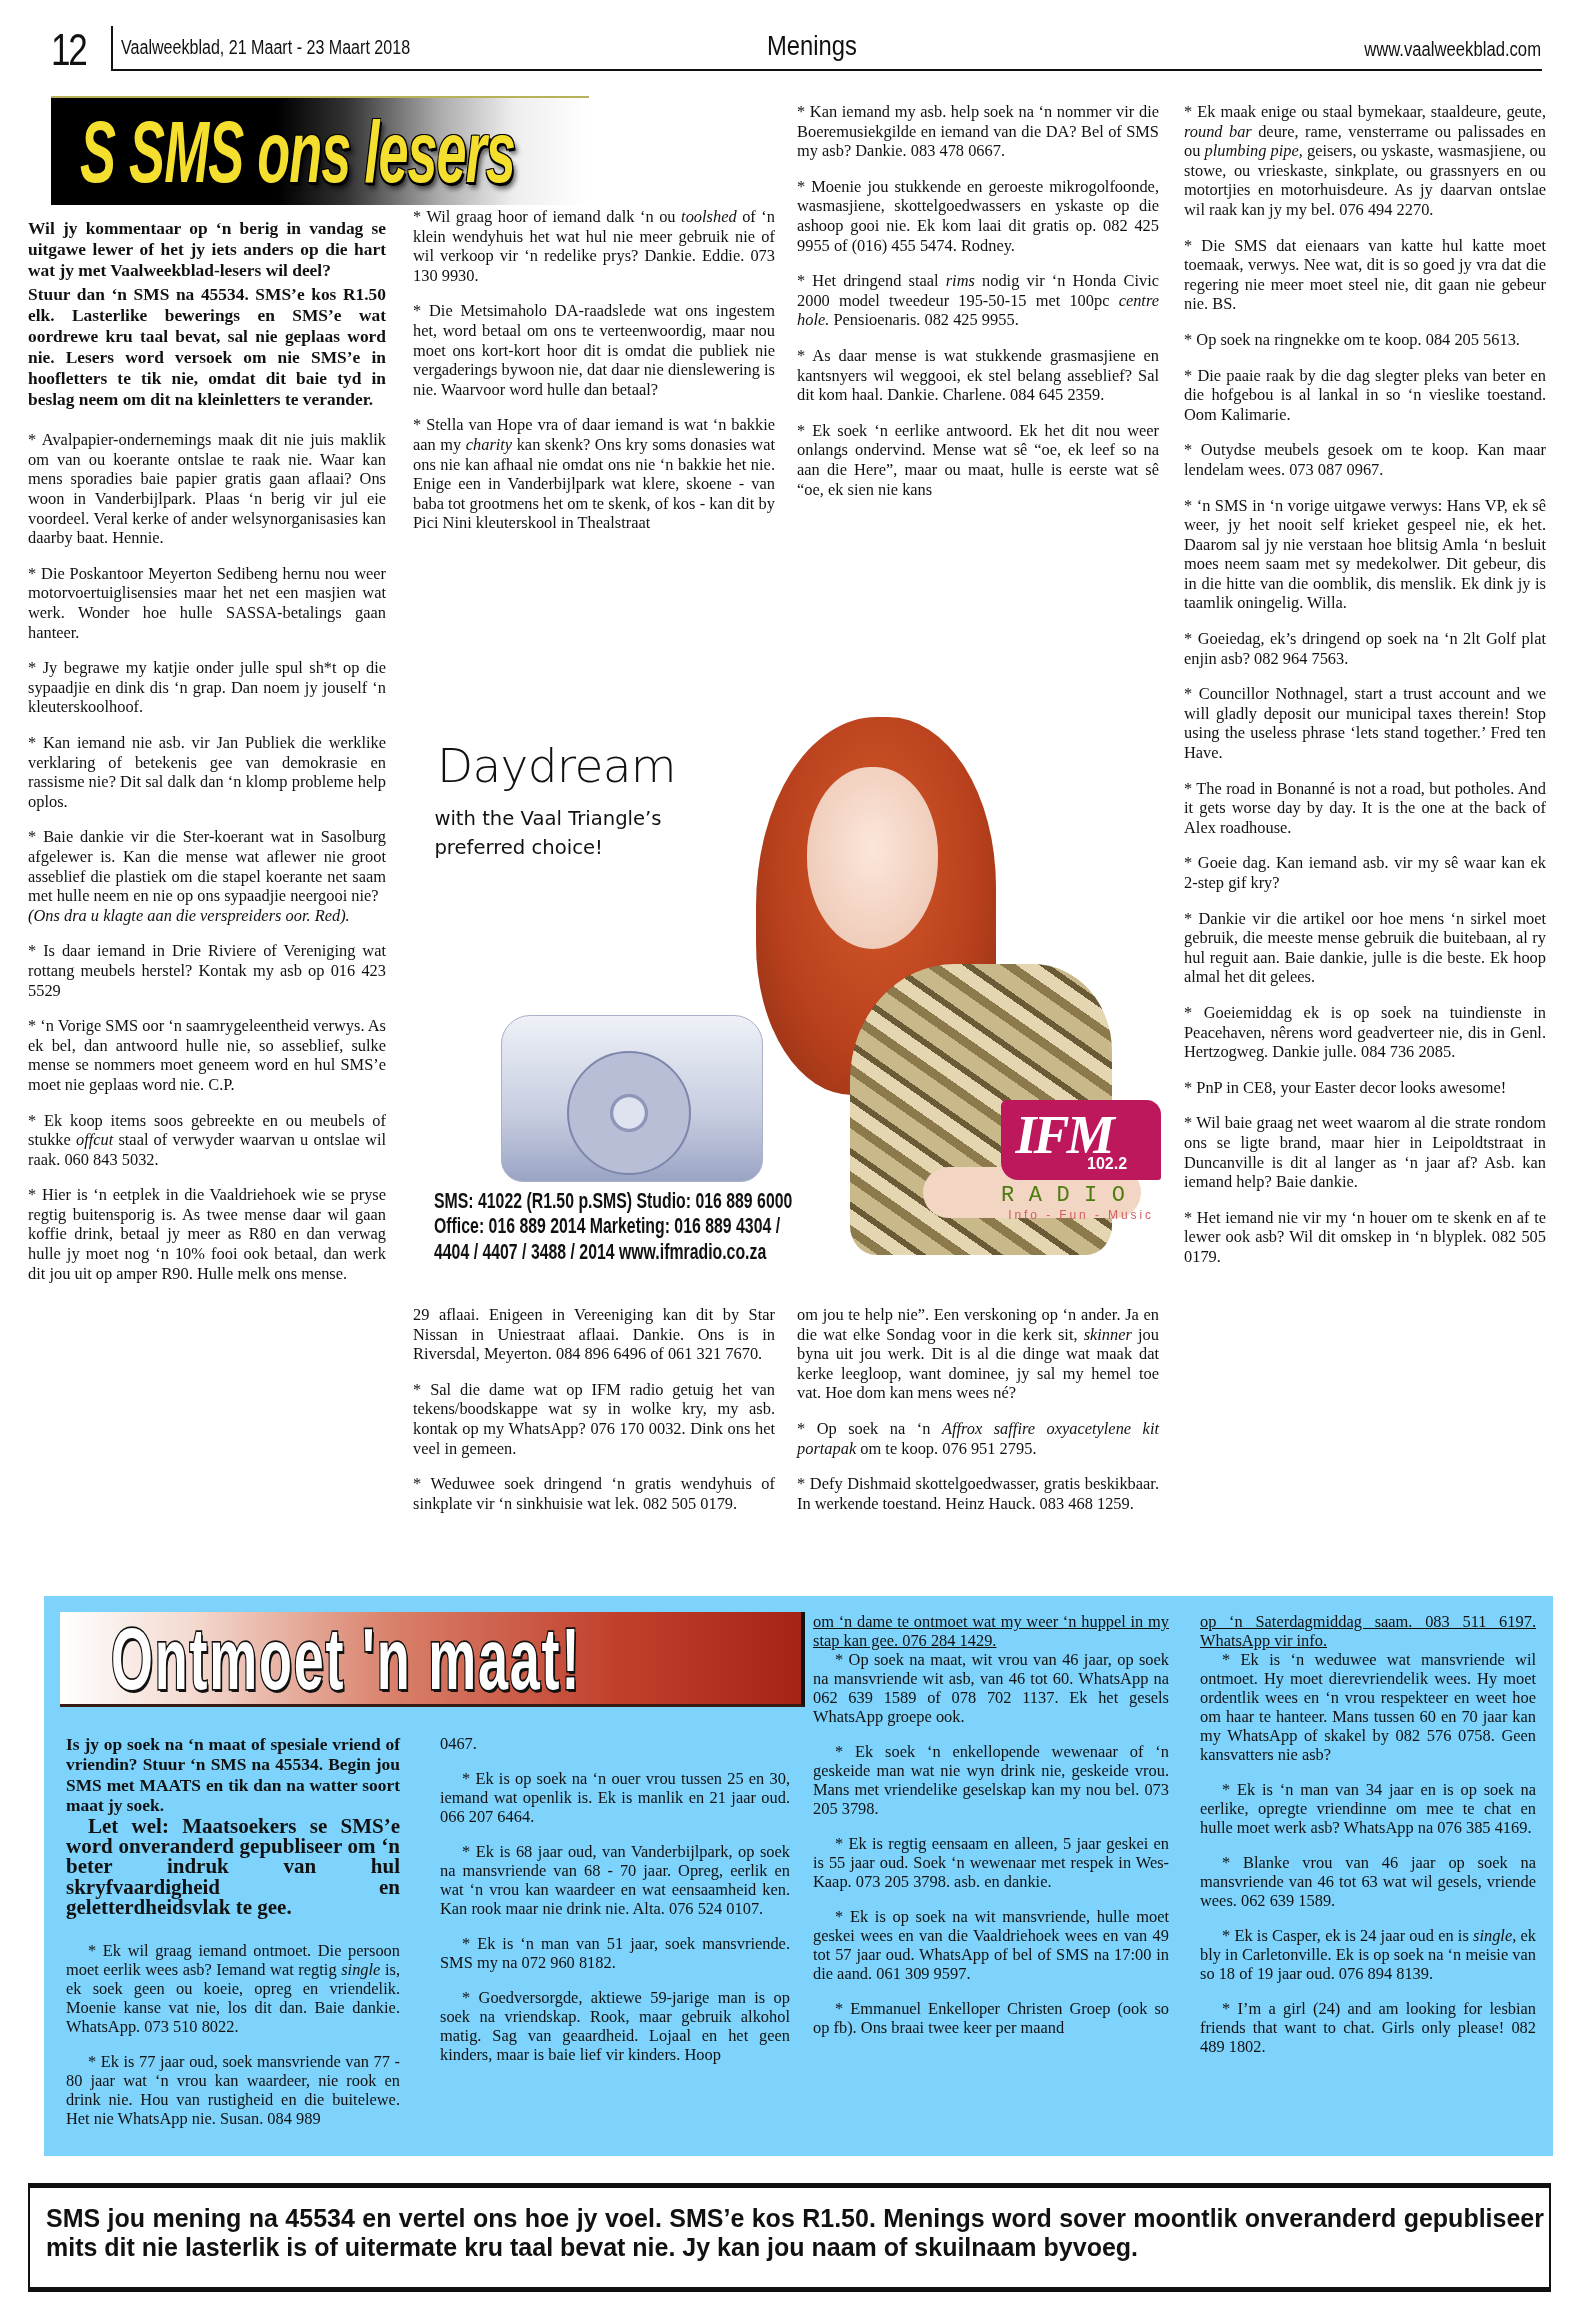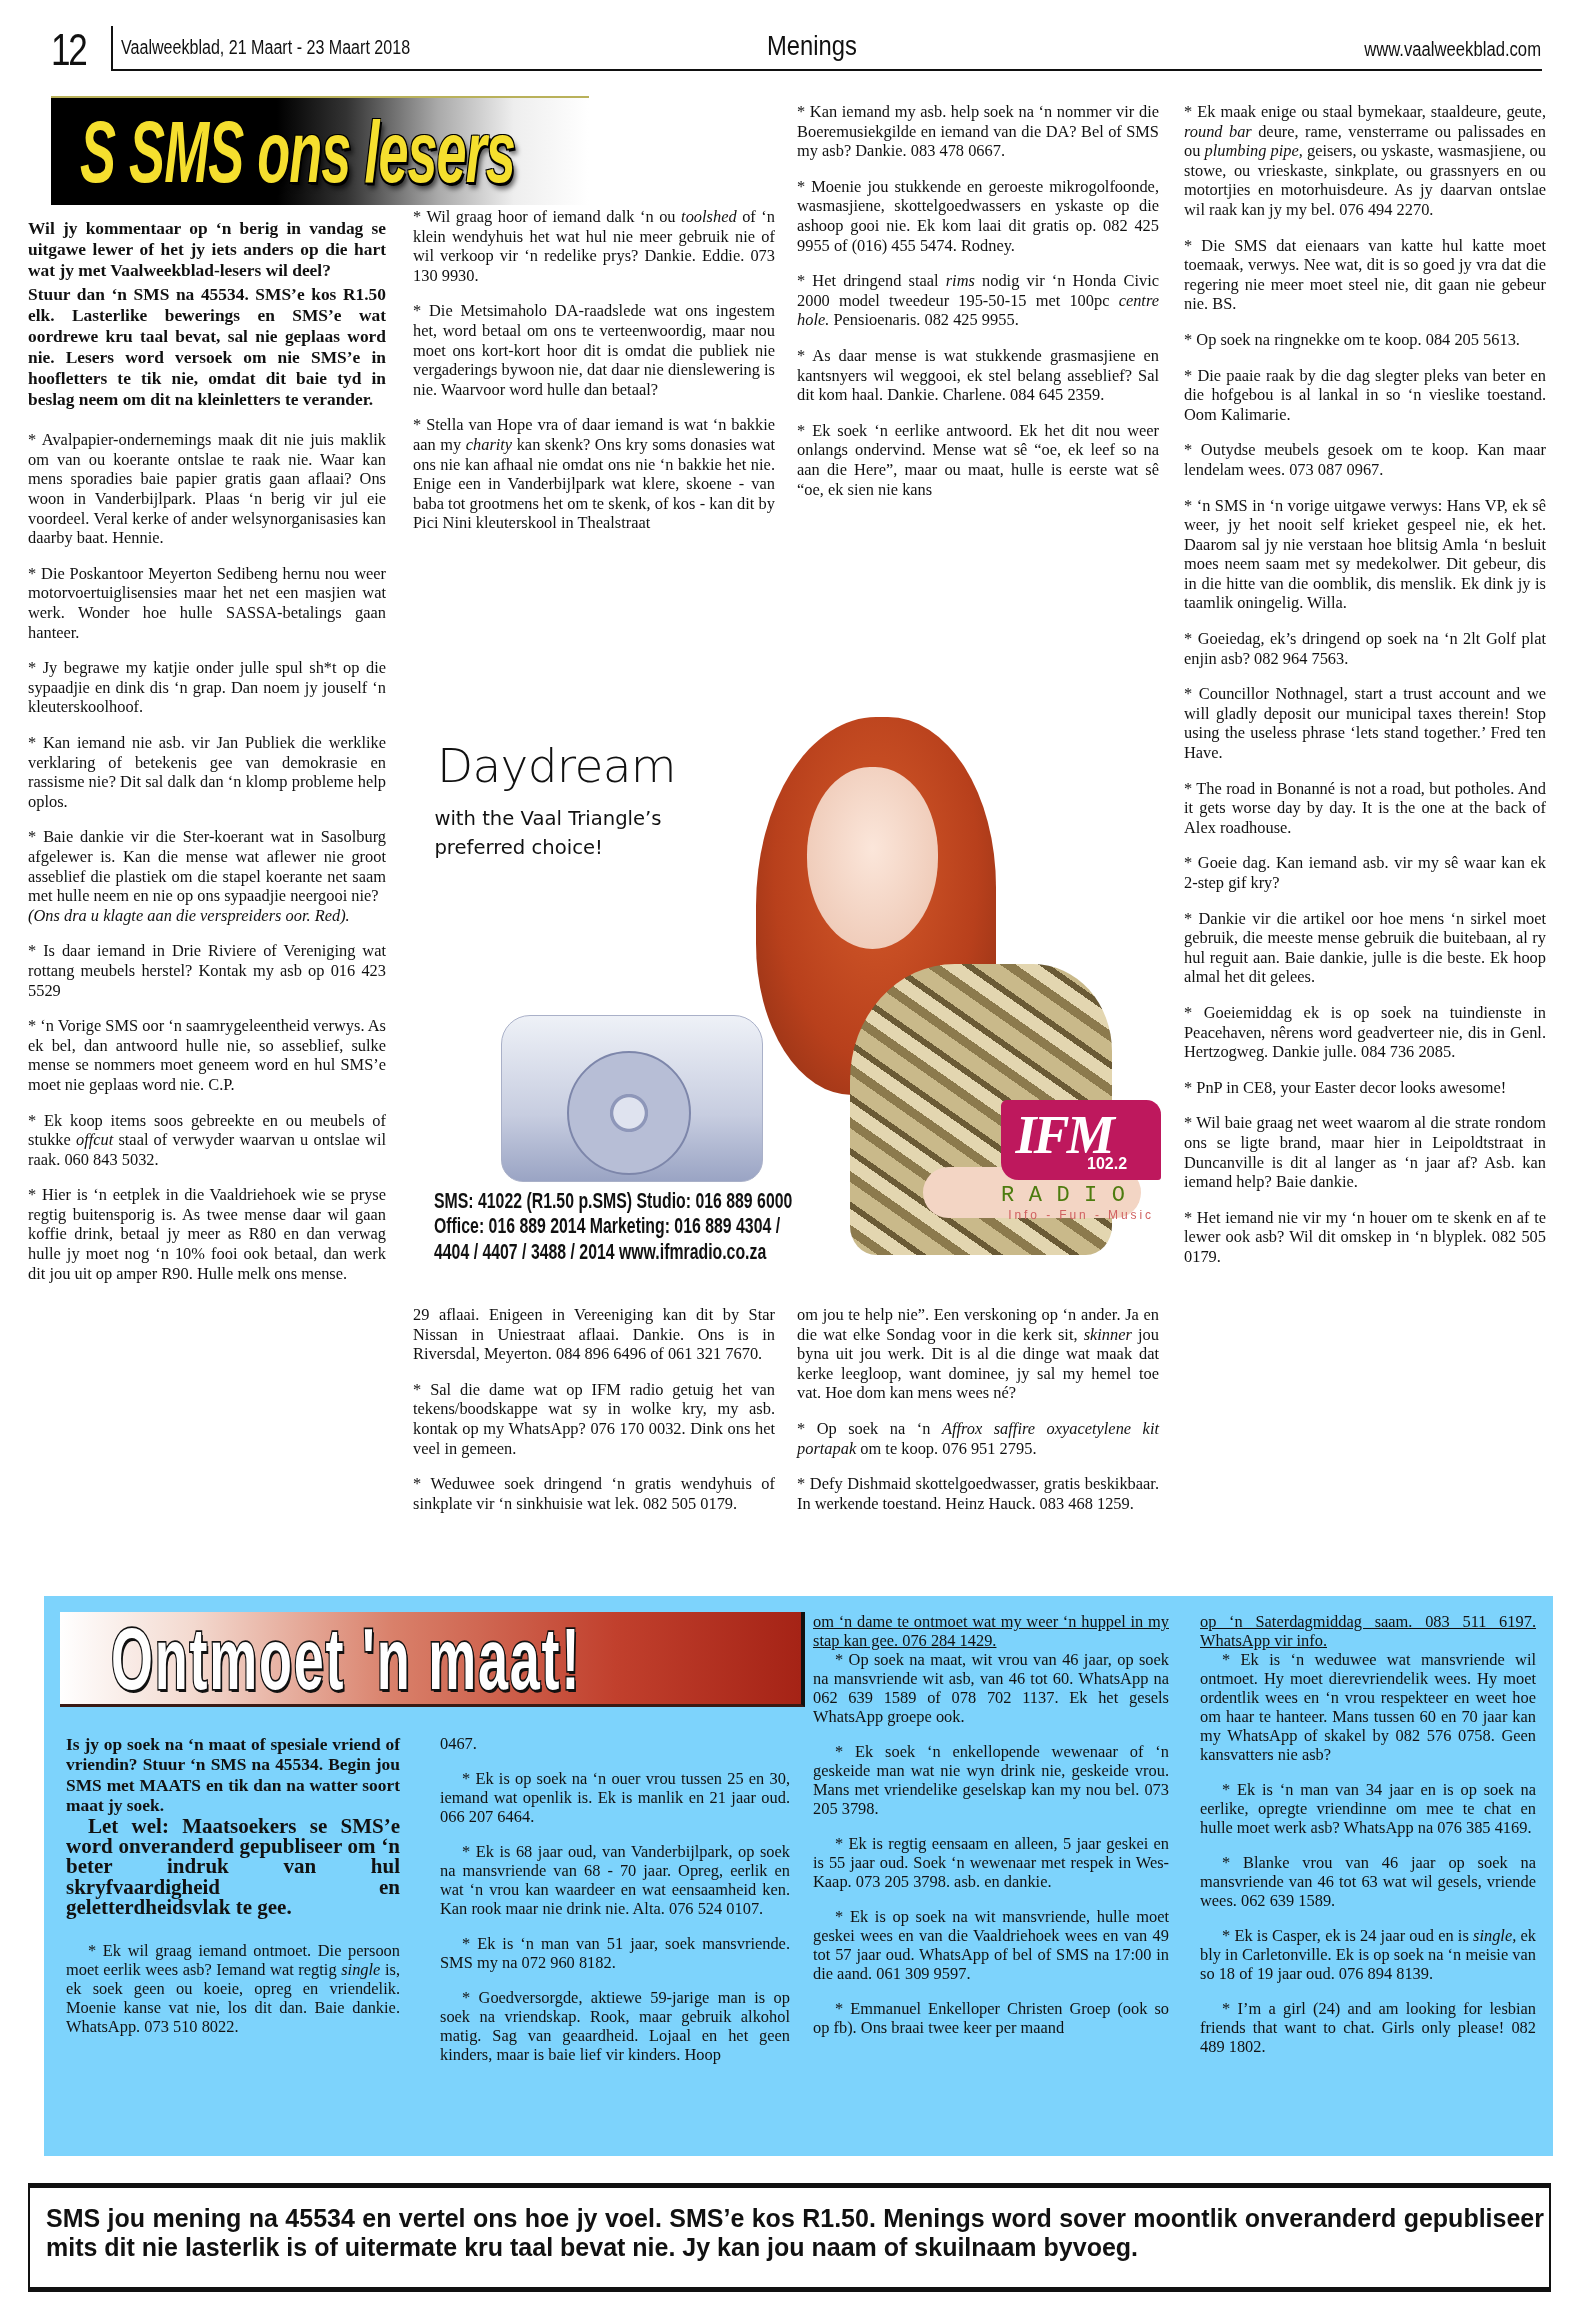--- a/index.html
+++ b/index.html
@@ -179,20 +179,21 @@
 
 <div class="maat">
   <div class="banner2">
     <div class="banner2-text">Ontmoet 'n maat!</div>
   </div>
 
   <div class="mc m1">
     <p class="lead">Is jy op soek na ‘n maat of spesiale vriend of vriendin? Stuur ‘n SMS na 45534. Begin jou SMS met MAATS en tik dan na watter soort maat jy soek.</p>
     <p class="lead2">Let wel: Maatsoekers se SMS’e word onveranderd gepubliseer om ‘n beter indruk van hul skryfvaardigheid en geletterdheidsvlak te gee.</p>
     <p class="ind"><span>* Ek wil graag iemand ontmoet. Die persoon moet eerlik wees asb? Iemand wat regtig</span> <em>single</em> <span>is, ek soek geen ou koeie, opreg en vriendelik. Moenie kanse vat nie, los dit dan. Baie dankie. WhatsApp. 073 510 8022.</span></p>
+    <p class="ind">* Ek is 77 jaar oud, soek mansvriende van 77 - 80 jaar wat ‘n vrou kan waardeer, nie rook en drink nie. Hou van rustigheid en die buitelewe. Het nie WhatsApp nie. Susan. 084 989</p>
   </div>
 
   <div class="mc m2">
     <p>0467.</p>
     <p class="ind">* Ek is op soek na ‘n ouer vrou tussen 25 en 30, iemand wat openlik is. Ek is manlik en 21 jaar oud. 066 207 6464.</p>
     <p class="ind">* Ek is 68 jaar oud, van Vanderbijlpark, op soek na mansvriende van 68 - 70 jaar. Opreg, eerlik en wat ‘n vrou kan waardeer en wat eensaamheid ken. Kan rook maar nie drink nie. Alta. 076 524 0107.</p>
     <p class="ind">* Ek is ‘n man van 51 jaar, soek mansvriende. SMS my na 072 960 8182.</p>
     <p class="ind">* Goedversorgde, aktiewe 59-jarige man is op soek na vriendskap. Rook, maar gebruik alkohol matig. Sag van geaardheid. Lojaal en het geen kinders, maar is baie lief vir kinders. Hoop</p>
   </div>
 

